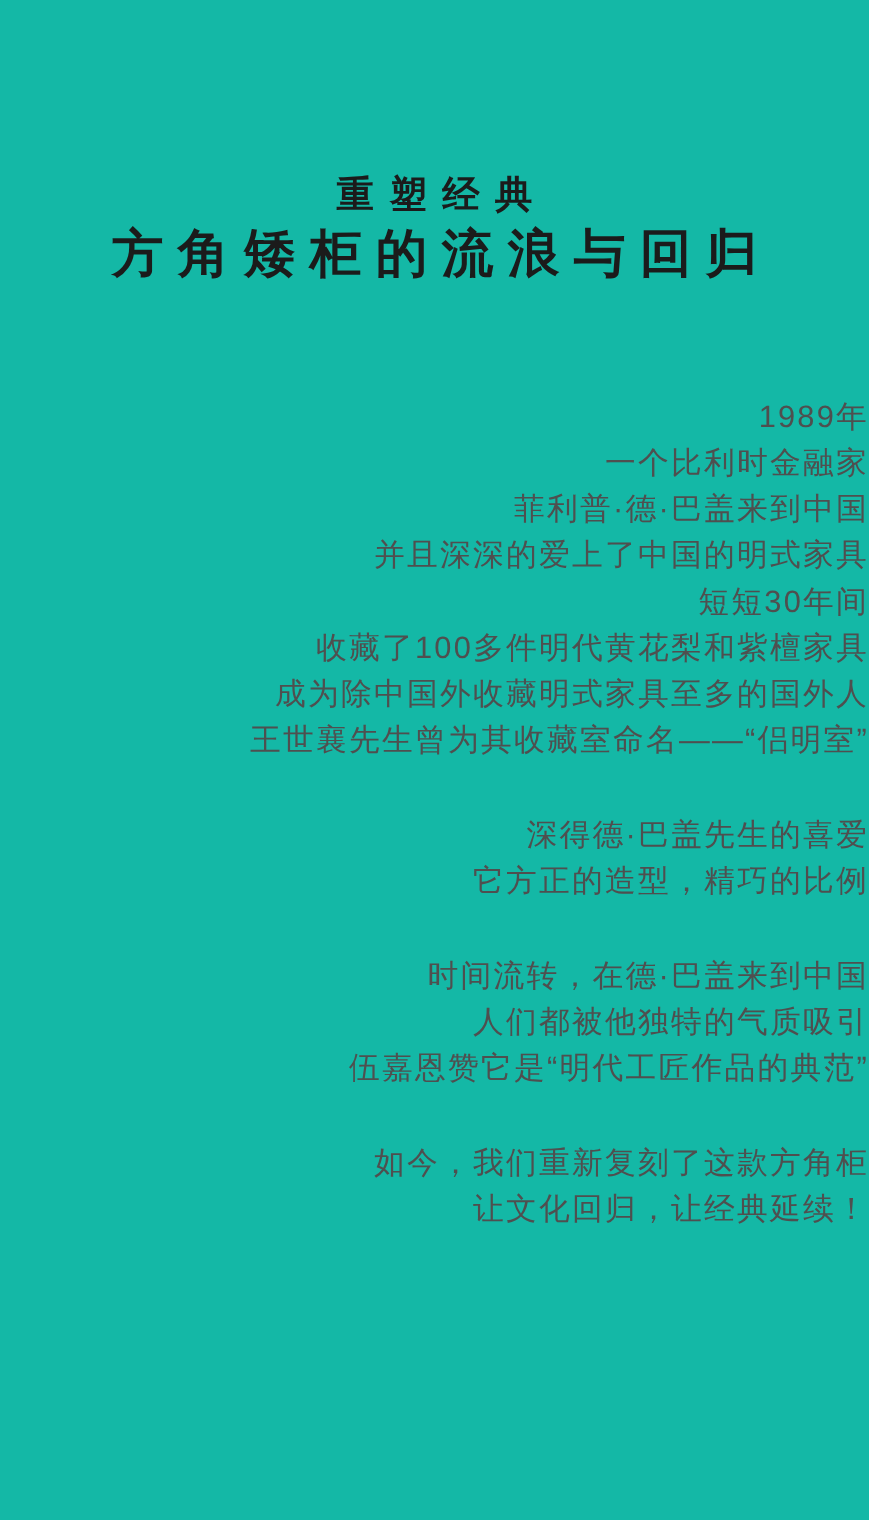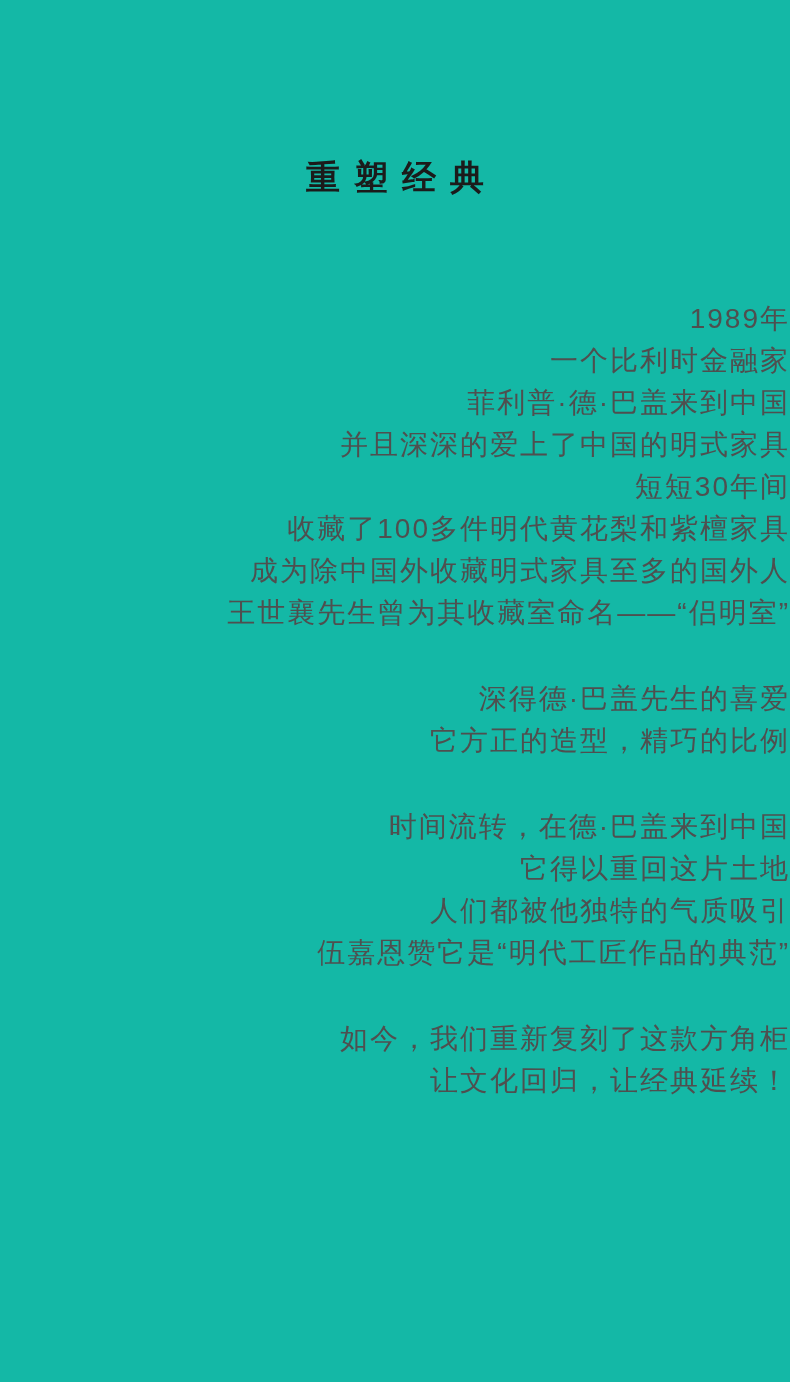--- a/index.html
+++ b/index.html
@@ -58,20 +58,21 @@
     white-space: nowrap;
   }
 </style>
 </head>
 <body>
 
 <div class="page">
 
   <div class="header">
     <h2 class="title">重塑经典</h2>
+    <h1 class="subtitle">方角矮柜的流浪与回归</h1>
   </div>
 
   <div class="story">
 
     <div class="para">
       <div class="line">1989年</div>
       <div class="line">一个比利时金融家</div>
       <div class="line">菲利普·德·巴盖来到中国</div>
       <div class="line">并且深深的爱上了中国的明式家具</div>
       <div class="line">短短30年间</div>
@@ -80,21 +81,20 @@
       <div class="line">王世襄先生曾为其收藏室命名——“侣明室”</div>
     </div>
 
     <div class="para">
       <div class="line">深得德·巴盖先生的喜爱</div>
       <div class="line">它方正的造型，精巧的比例</div>
     </div>
 
     <div class="para">
       <div class="line">时间流转，在德·巴盖来到中国</div>
-      <div class="line">它得以重回这片土地</div>
       <div class="line">人们都被他独特的气质吸引</div>
       <div class="line">伍嘉恩赞它是“明代工匠作品的典范”</div>
     </div>
 
     <div class="para">
       <div class="line">如今，我们重新复刻了这款方角柜</div>
       <div class="line">让文化回归，让经典延续！</div>
     </div>
 
   </div>

